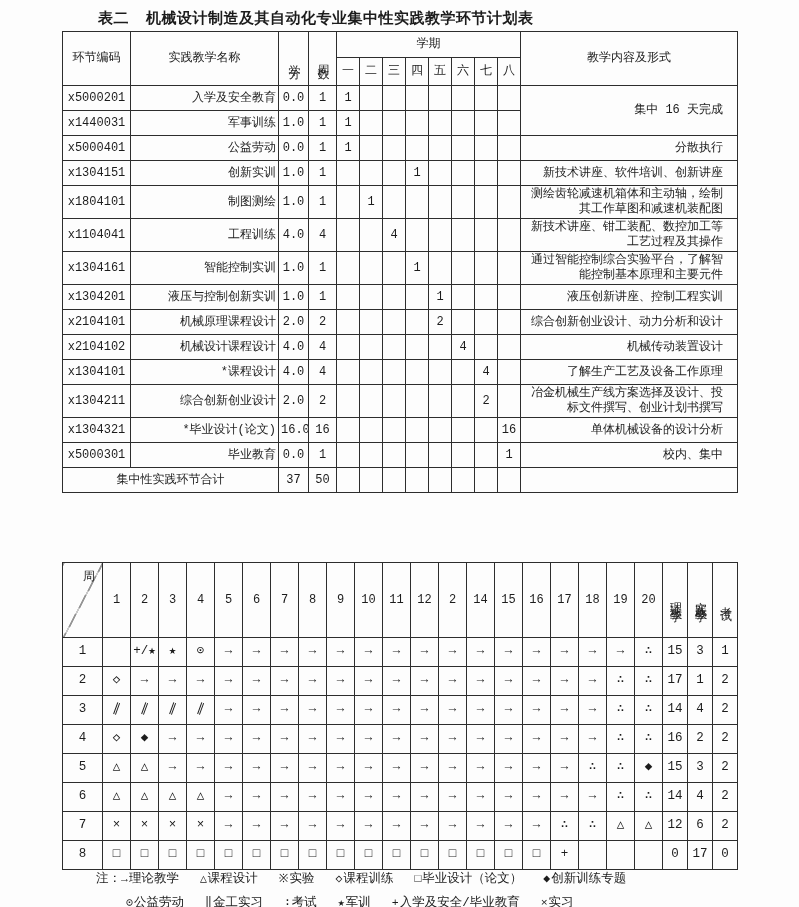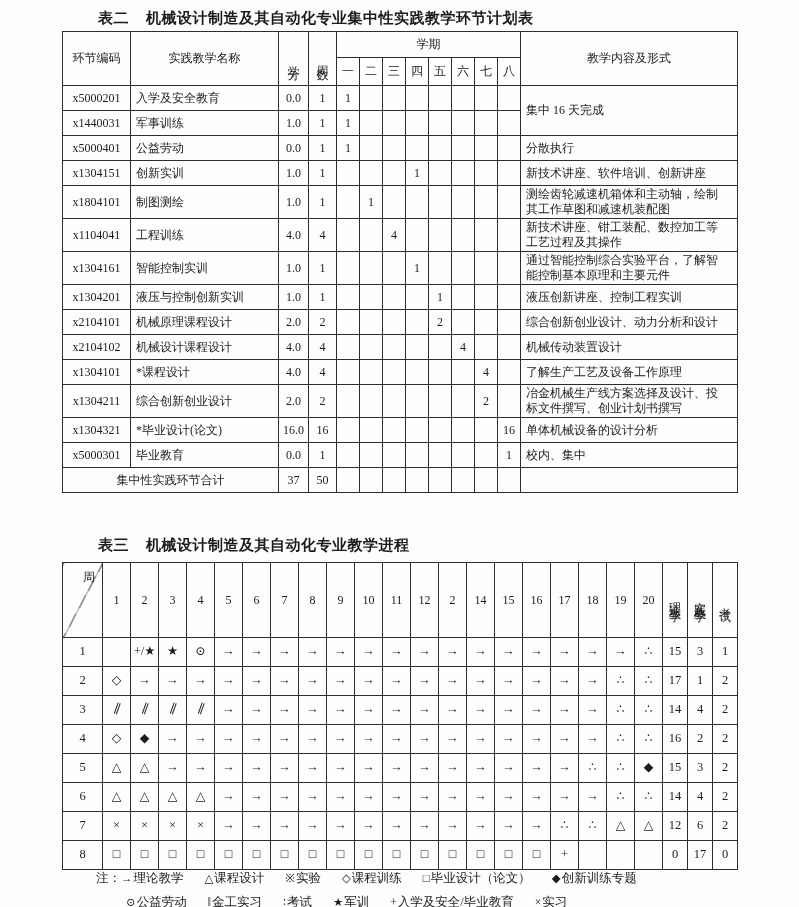--- a/index.html
+++ b/index.html
@@ -2,35 +2,35 @@
 <html><head>
 <meta charset="utf-8">
 <style>
   * { box-sizing: border-box; margin: 0; padding: 0; }
   html,body { width: 799px; height: 907px; }
   body {
     background: #ffffff;
     font-family: "Liberation Serif", "DejaVu Serif", serif;
     color: #1c1c1c;
   }
-  .page { position: relative; width: 799px; height: 907px; background: #fdfdfd; overflow: hidden; }
+  .page { position: relative; width: 799px; height: 907px; background: #fdfdfd; overflow: hidden; font-family: Liberation Mono, monospace; }
 
   .title { position: absolute; font-weight: bold; font-size: 15px; letter-spacing: .5px; white-space: nowrap; }
   #t2-title { left: 98px; top: 9px; }
   #t3-title { left: 98px; top: 536px; }
   .tlabel { margin-right: 17px; }
 
   table { border-collapse: collapse; table-layout: fixed; position: absolute; border: 1.5px solid #2d2d2d; }
   td, th {
     border: 1px solid #2d2d2d;
     font-size: 12px; font-weight: normal;
     padding: 1px 2px; text-align: center; vertical-align: middle;
     overflow: hidden; line-height: 1.25;
   }
-  .left { text-align: left; padding-left: 5px; }
+  .left { text-align: right; padding-left: 5px; }
   .content { padding-right: 14px; }
 
   #t2 { left: 62px; top: 31px; width: 675px; }
   #t2 thead tr:first-child { height: 26px; }
   #t2-sem-row { height: 28px; }
   #t2 tbody tr { height: 25px; }
 
   #t3 { left: 62px; top: 562px; width: 675px; }
   #t3 thead tr { height: 75px; }
   #t3 tbody tr { height: 29px; }
@@ -322,23 +322,20 @@
           <td></td>
           <td></td>
           <td></td>
           <td></td>
           <td></td>
           <td class="left content" rowspan="1"></td>
         </tr>
       </tbody>
   </table>
 
-  <div class="title" id="t3-title">
-    <span class="tlabel">表三</span><span>机械设计制造及其自动化专业教学进程</span>
-  </div>
 
   <table id="t3">
     <colgroup id="t3-cols">
         <col style="width: 40px;">
         <col style="width: 28px;">
         <col style="width: 28px;">
         <col style="width: 28px;">
         <col style="width: 28px;">
         <col style="width: 28px;">
         <col style="width: 28px;">

